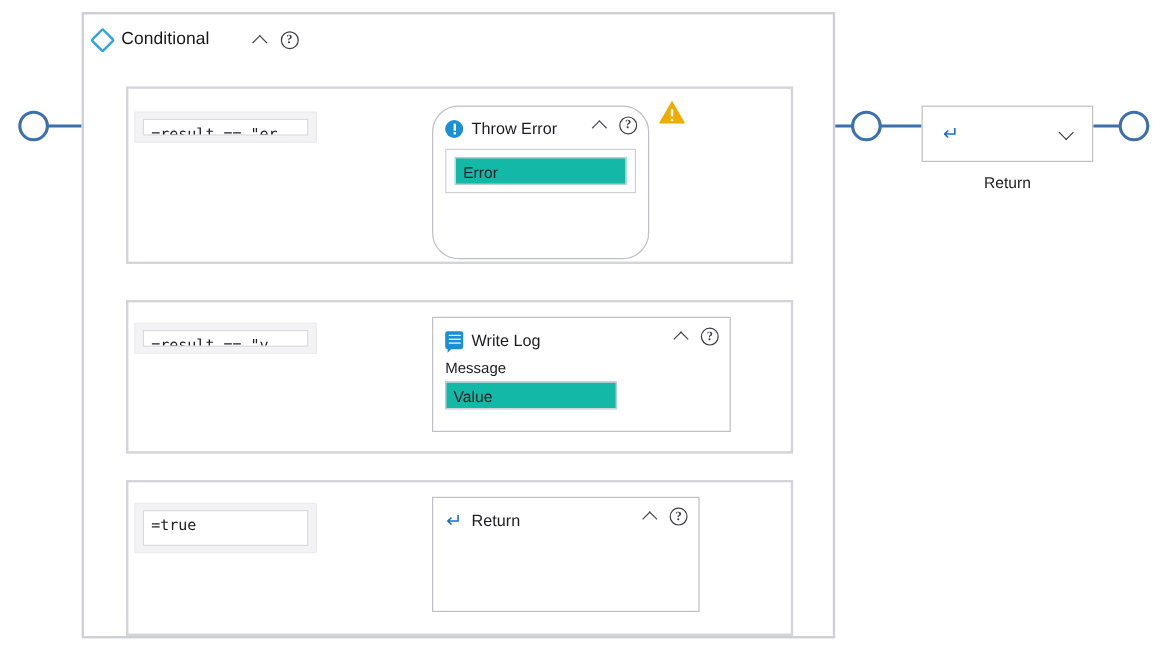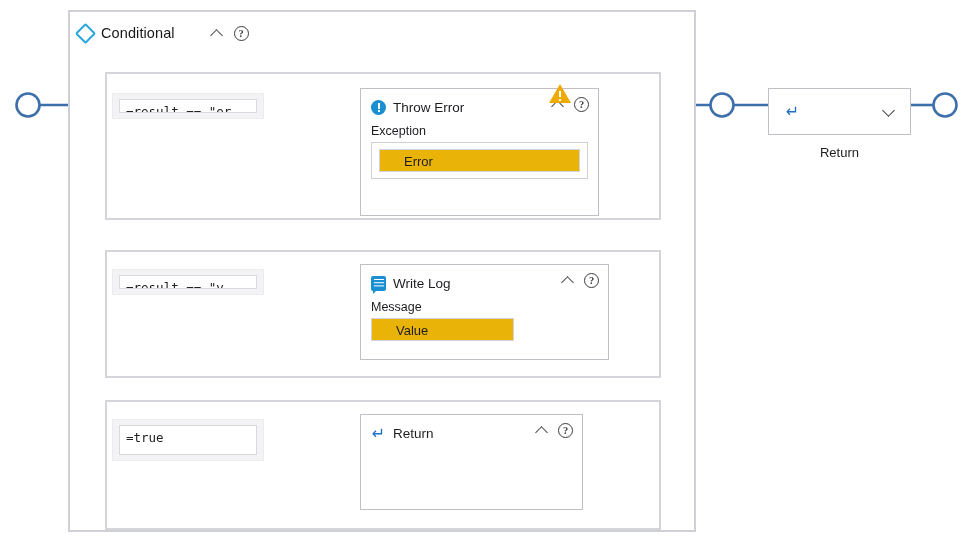--- a/index.html
+++ b/index.html
@@ -172,25 +172,25 @@
     margin-bottom: 4px;
   }
   .field-outer {
     box-sizing: border-box;
     background: #ffffff;
     border: 1px solid #cfcfd6;
     padding: 6px 7px;
   }
   .text-input {
     box-sizing: border-box;
-    background: #eab308;
+    background: #14b8a6;
     border: 1px solid #d2d2d8;
     font-size: 13px;
     color: #1d1d21;
-    padding: 3px 24px;
+    padding: 3px 6px;
     height: 23px;
     line-height: 17px;
     white-space: nowrap;
     overflow: hidden;
   }
 
   
   .ico {
     width: 15px;
     height: 15px;
@@ -351,31 +351,30 @@
       <span class="help-icon">?</span>
     </span>
   </div>
 
   <div class="branch-box" style="left:105px; top:72px; width:556px; height:148px;"></div>
 
   <div class="cond-field" style="left:112px; top:93px; width:152px; height:26px;">
     <div class="cond-input">=result == "er...</div>
   </div>
 
-  <div class="node" style="left:360px; top:88px; width:239px; height:128px;">
+  <div class="node" style="left:360px; top:88px; width:181px; height:128px;border-radius:22px;">
     <div class="node-header">
       <span class="ico ico-error"></span>
       <span class="node-title">Throw Error</span>
       <span class="hdr-tools">
         <span class="chev-up"></span>
         <span class="help-icon">?</span>
       </span>
     </div>
     <div class="node-body">
-      <div class="field-label">Exception</div>
       <div class="field-outer">
         <div class="text-input">Error</div>
       </div>
     </div>
   </div>
 
   <div class="warn-badge" style="left:549px; top:84px;">
     <span class="tri"></span>
       <span class="bang"></span>
       <span class="dot"></span>

